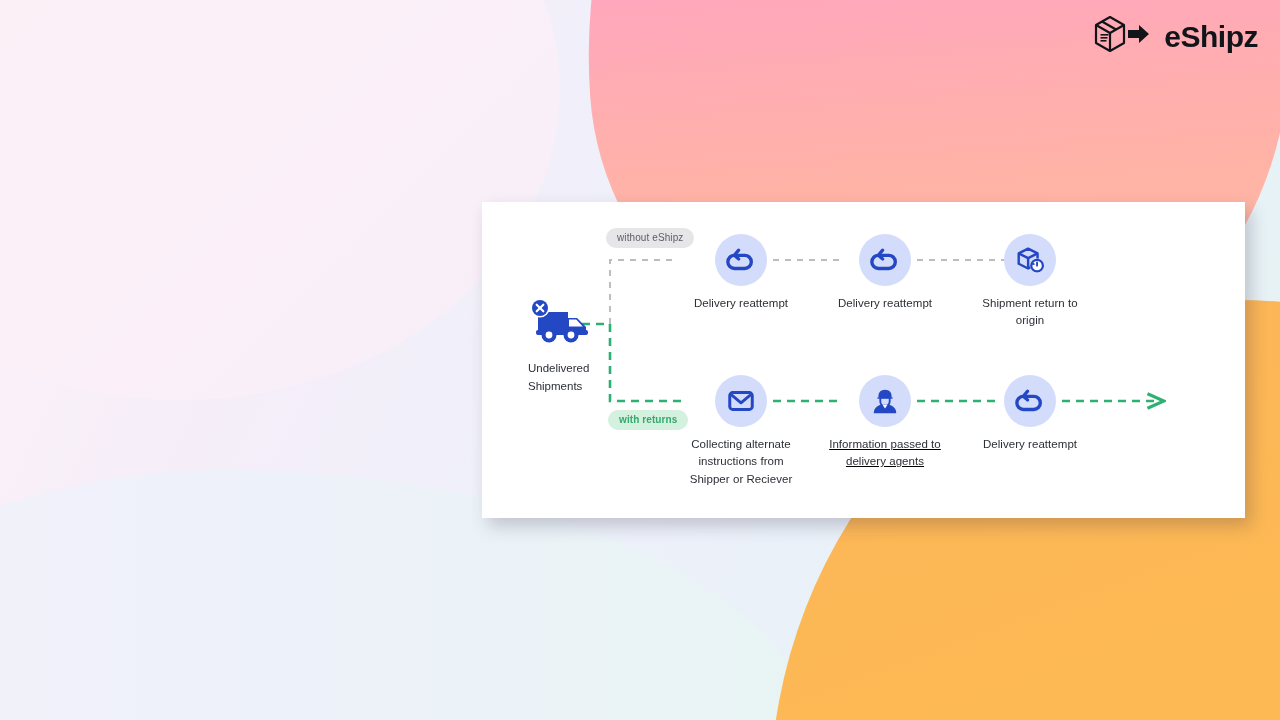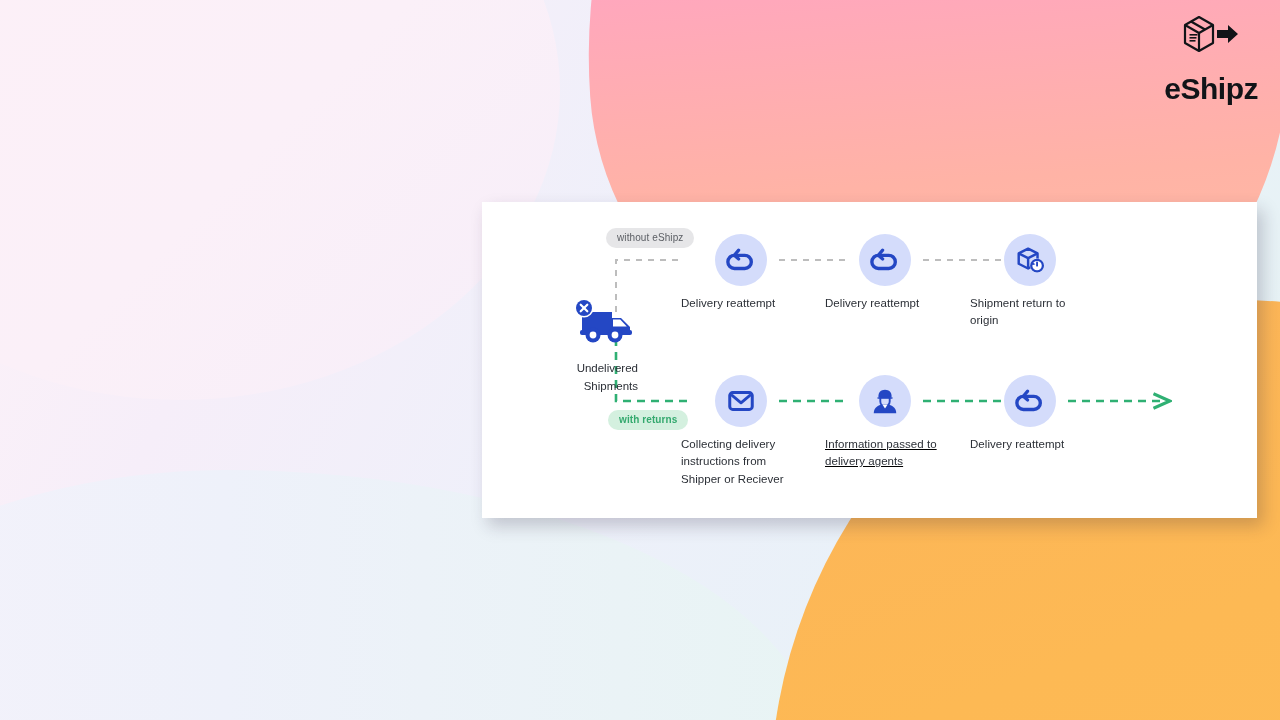--- a/index.html
+++ b/index.html
@@ -62,21 +62,20 @@
   }
 
   
   #logo {
     position: absolute;
     right: 22px;
     top: 12px;
     display: flex;
     align-items: center;
     gap: 10px;
-    flex-direction: column;
   }
   #logo .logo-text {
     font-size: 30px;
     font-weight: bold;
     color: #111418;
     letter-spacing: -0.5px;
   }
 
   
   #left-col {
@@ -132,31 +131,31 @@
 
   
   #card {
     position: absolute;
     left: 482px;
     top: 202px;
     width: 763px;
     height: 316px;
     background: #ffffff;
     box-shadow: 6px 8px 16px rgba(40, 30, 60, 0.22);
-    padding-left: 12px;
   }
   #diagram {
     position: absolute;
     inset: 0;
   }
 
   
   .node {
     position: absolute;
     width: 120px;
+    text-align: center;
     transform: translateX(-50%);
   }
   .node .circle {
     width: 52px;
     height: 52px;
     border-radius: 50%;
     background: #d4dcfb;
     margin: 0 auto;
     display: flex;
     align-items: center;
@@ -169,21 +168,21 @@
     color: #2b2f36;
     letter-spacing: 0.05px;
   }
 
   
   #truck-node {
     position: absolute;
     left: 46px;
     top: 90px;
     width: 110px;
-    text-align: right;
+    text-align: left;
   }
   #truck-node .caption {
     margin-top: 8px;
     font-size: 11.5px;
     line-height: 1.55;
     color: #2b2f36;
   }
 
   
   .pill {
@@ -327,21 +326,21 @@
         <div class="caption">Shipment return to origin</div>
       </div>
 
       <div class="node" style="left:259px; top:173px;">
         <div class="circle">
           <svg width="30" height="30" viewBox="0 0 32 32">
             <rect x="4" y="7" width="24" height="18" rx="3.2" fill="none" stroke="#2447c4" stroke-width="3.2"></rect>
             <path d="M6.5 10 L16 18 L25.5 10" fill="none" stroke="#2447c4" stroke-width="3" stroke-linecap="round" stroke-linejoin="round"></path>
           </svg>
         </div>
-        <div class="caption">Collecting delivery instructions from Shipper or Reciever</div>
+        <div class="caption">Collecting alternate instructions from Shipper or Reciever</div>
       </div>
 
       <div class="node" style="left:403px; top:173px;text-decoration:underline;">
         <div class="circle">
           <svg width="30" height="30" viewBox="0 0 32 32">
             <path d="M16 4 C11.5 4 9 7 9 10.5 L9 12 L23 12 L23 10.5 C23 7 20.5 4 16 4 Z" fill="#2447c4"></path>
             <path d="M8 12 h16 v1.6 h-16 z" fill="#2447c4"></path>
             <path d="M11 12 L11 16.5 a5 5 0 0 0 10 0 L21 12 Z" fill="none" stroke="#2447c4" stroke-width="2"></path>
             <path d="M4 29 C4 22.5 9.5 19.5 16 19.5 C22.5 19.5 28 22.5 28 29 Z" fill="#2447c4"></path>
             <path d="M13.2 19.8 L16 24 L18.8 19.8" fill="#ffffff"></path>

